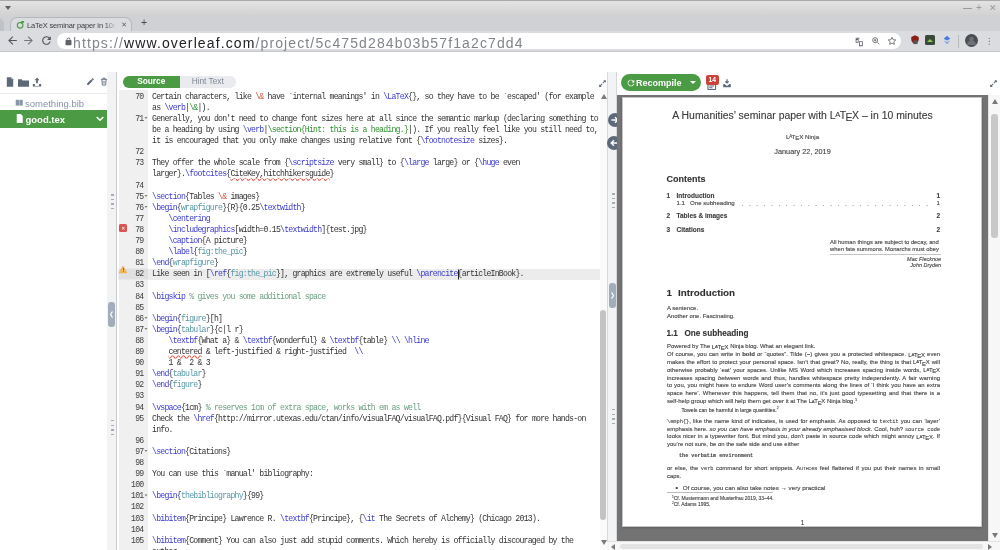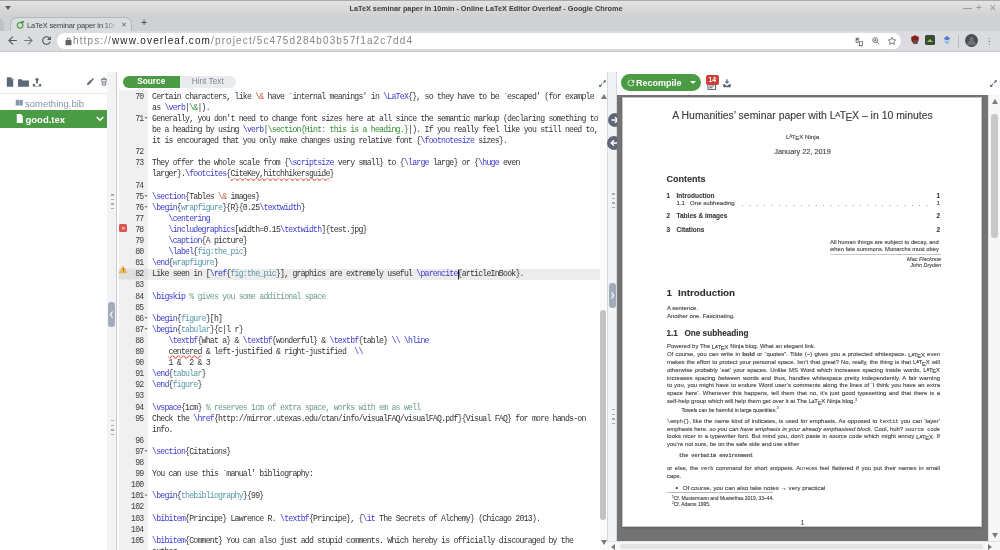--- a/index.html
+++ b/index.html
@@ -12,21 +12,21 @@
   #titlebar .t { position:absolute; left:0; top:2.5px; width:972px; text-align:center; font-size:7.3px; font-weight:bold; color:#3c3c3c; }
   #tabstrip { left:0; top:15px; width:1000px; height:16px; background:#cfd1d5; }
   #tab { position:absolute; left:10px; top:1.5px; width:122px; height:15px; background:#dadcdf; border:1px solid #b5b8bb; border-bottom:none; border-radius:7px 7px 0 0; }
   #tabfrag { position:absolute; left:-8px; top:3px; width:12px; height:13px; background:#bfc2c6; border-radius:6px 6px 0 0; }
   #tab .txt { position:absolute; left:16px; top:3px; width:94px; font-size:7.5px; letter-spacing:-0.15px; color:#3d4043; white-space:nowrap; overflow:hidden; }
   #tab .fade { position:absolute; right:10px; top:1px; width:16px; height:13px; background:linear-gradient(90deg, rgba(218,220,223,0), #dadcdf 70%); }
   #tab .x { position:absolute; right:4px; top:3.5px; font-size:7px; color:#5f6368; }
   #newtab { position:absolute; left:139px; top:3px; width:10px; height:10px; color:#454749; font-size:10.5px; line-height:9px; text-align:center; }
   #btoolbar { left:0; top:31px; width:1000px; height:21px; background:#dadcdf; border-bottom:1px solid #c5c7ca; }
   #omni { position:absolute; left:57px; top:2px; width:844px; height:16px; background:#fff; border-radius:8.5px; }
-  #omni .url { position:absolute; left:16px; top:2px; font-size:10px; letter-spacing:1.12px; color:#80868b; white-space:nowrap; }
+  #omni .url { position:absolute; left:16px; top:2px; font-size:14px; letter-spacing:1.12px; color:#80868b; white-space:nowrap; }
   #omni .url b { color:#202124; font-weight:normal; }
   .navic { position:absolute; top:3px; }
   
   #olheader { left:0; top:52px; width:1000px; height:28px; background:#fff; border-bottom:1px solid #ddd;margin-top:24px; }
   #olheader .menu { position:absolute; left:19px; top:4px; font-size:9.5px; color:#6e7b8a; }
   #olheader .ptitle { position:absolute; left:380px; top:5px; width:230px; text-align:center; font-size:9.5px; color:#5d6879; }
   .vsep { position:absolute; background:#e8eaec; width:1px; }
   
   #sidebar { left:0; top:72px; width:107px; height:478px; background:#fff; }
   #fileicons { position:absolute; left:0; top:0; width:107px; height:22px; border-bottom:1px solid #e9e9e9; }
@@ -76,21 +76,20 @@
   
   #pdfvsb { left:988px; top:94.5px; width:12px; height:446.5px; background:#f7f7f7; border-left:1px solid #e2e2e2; }
   #pdfvsb .thumb { position:absolute; left:2px; top:19px; width:7px; height:124px; background:#c8c8c8; border-radius:3px; }
   #pdfhsb { left:607px; top:541px; width:393px; height:9px; background:#f7f7f7; border-top:1px solid #e2e2e2; }
   #pdfhsb .thumb { position:absolute; left:13px; top:1.5px; width:363px; height:5.5px; background:#e3e3e3; border-radius:3px; }
 </style>
 </head>
 <body>
 
   <div class="abs" id="titlebar">
-    <div class="t">LaTeX seminar paper in 10min - Online LaTeX Editor Overleaf - Google Chrome</div>
     <div class="abs" style="left:5px;top:5px;width:0;height:0;border-left:3.5px solid transparent;border-right:3.5px solid transparent;border-top:4.5px solid #606060;"></div>
     <div class="abs" style="left:963px;top:6.5px;width:9px;height:1.5px;background:#9a9a9a;"></div>
     <div class="abs" style="left:976px;top:3px;color:#9a9a9a;font-size:10px;line-height:8px;">+</div>
     <div class="abs" style="left:989px;top:3px;color:#9a9a9a;font-size:9px;line-height:8px;">✕</div>
   </div>
 
   <div class="abs" id="tabstrip">
     <div id="tabfrag"></div>
     <div id="tab">
       <svg style="position:absolute;left:4.5px;top:2.5px" width="9" height="9" viewBox="0 0 24 24">

